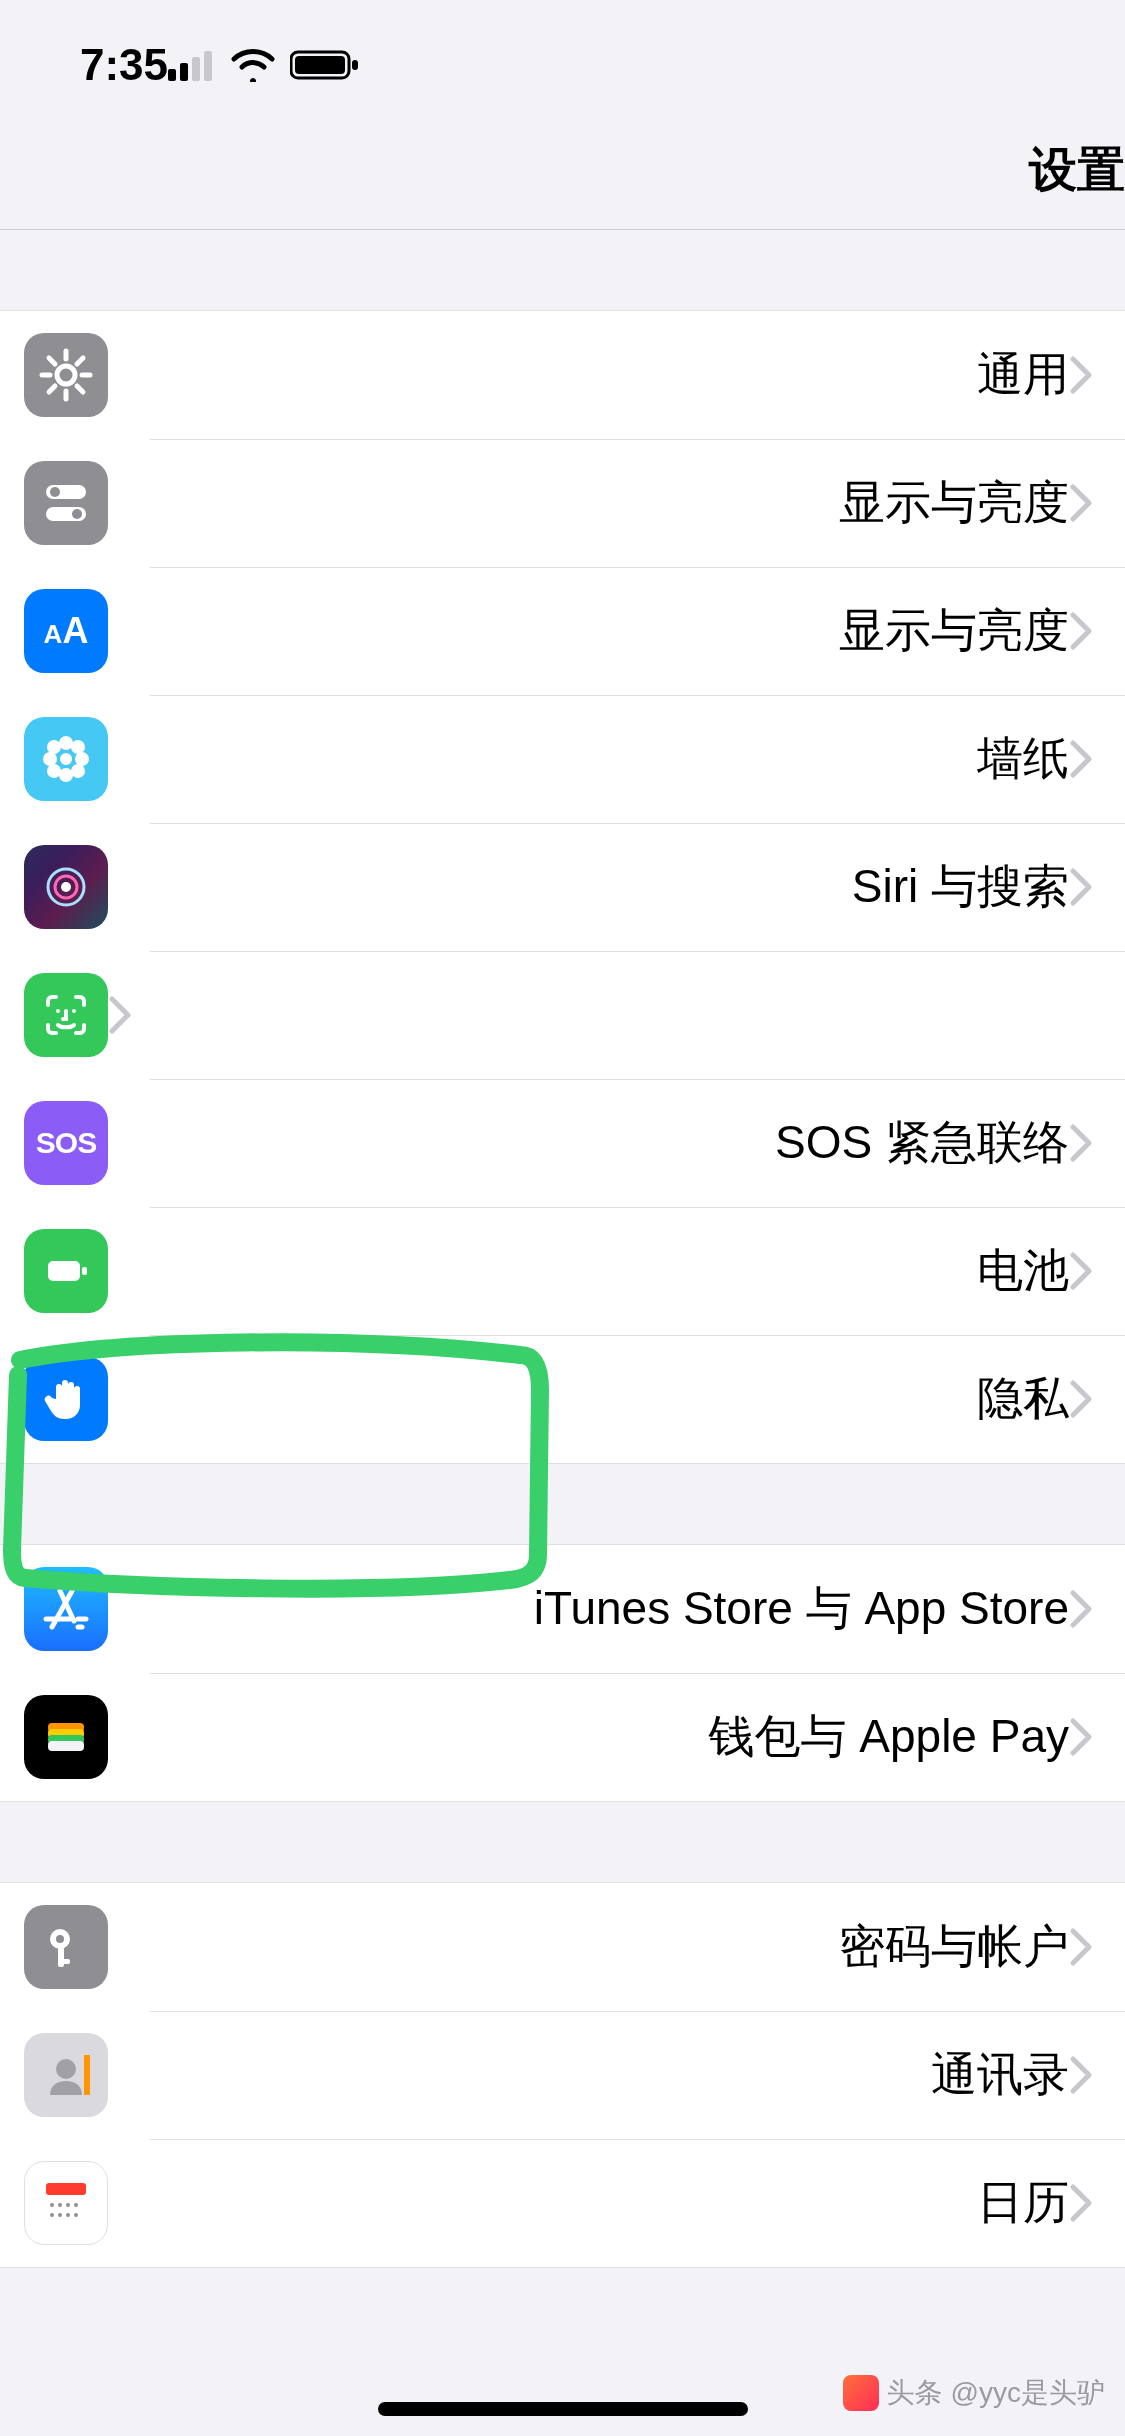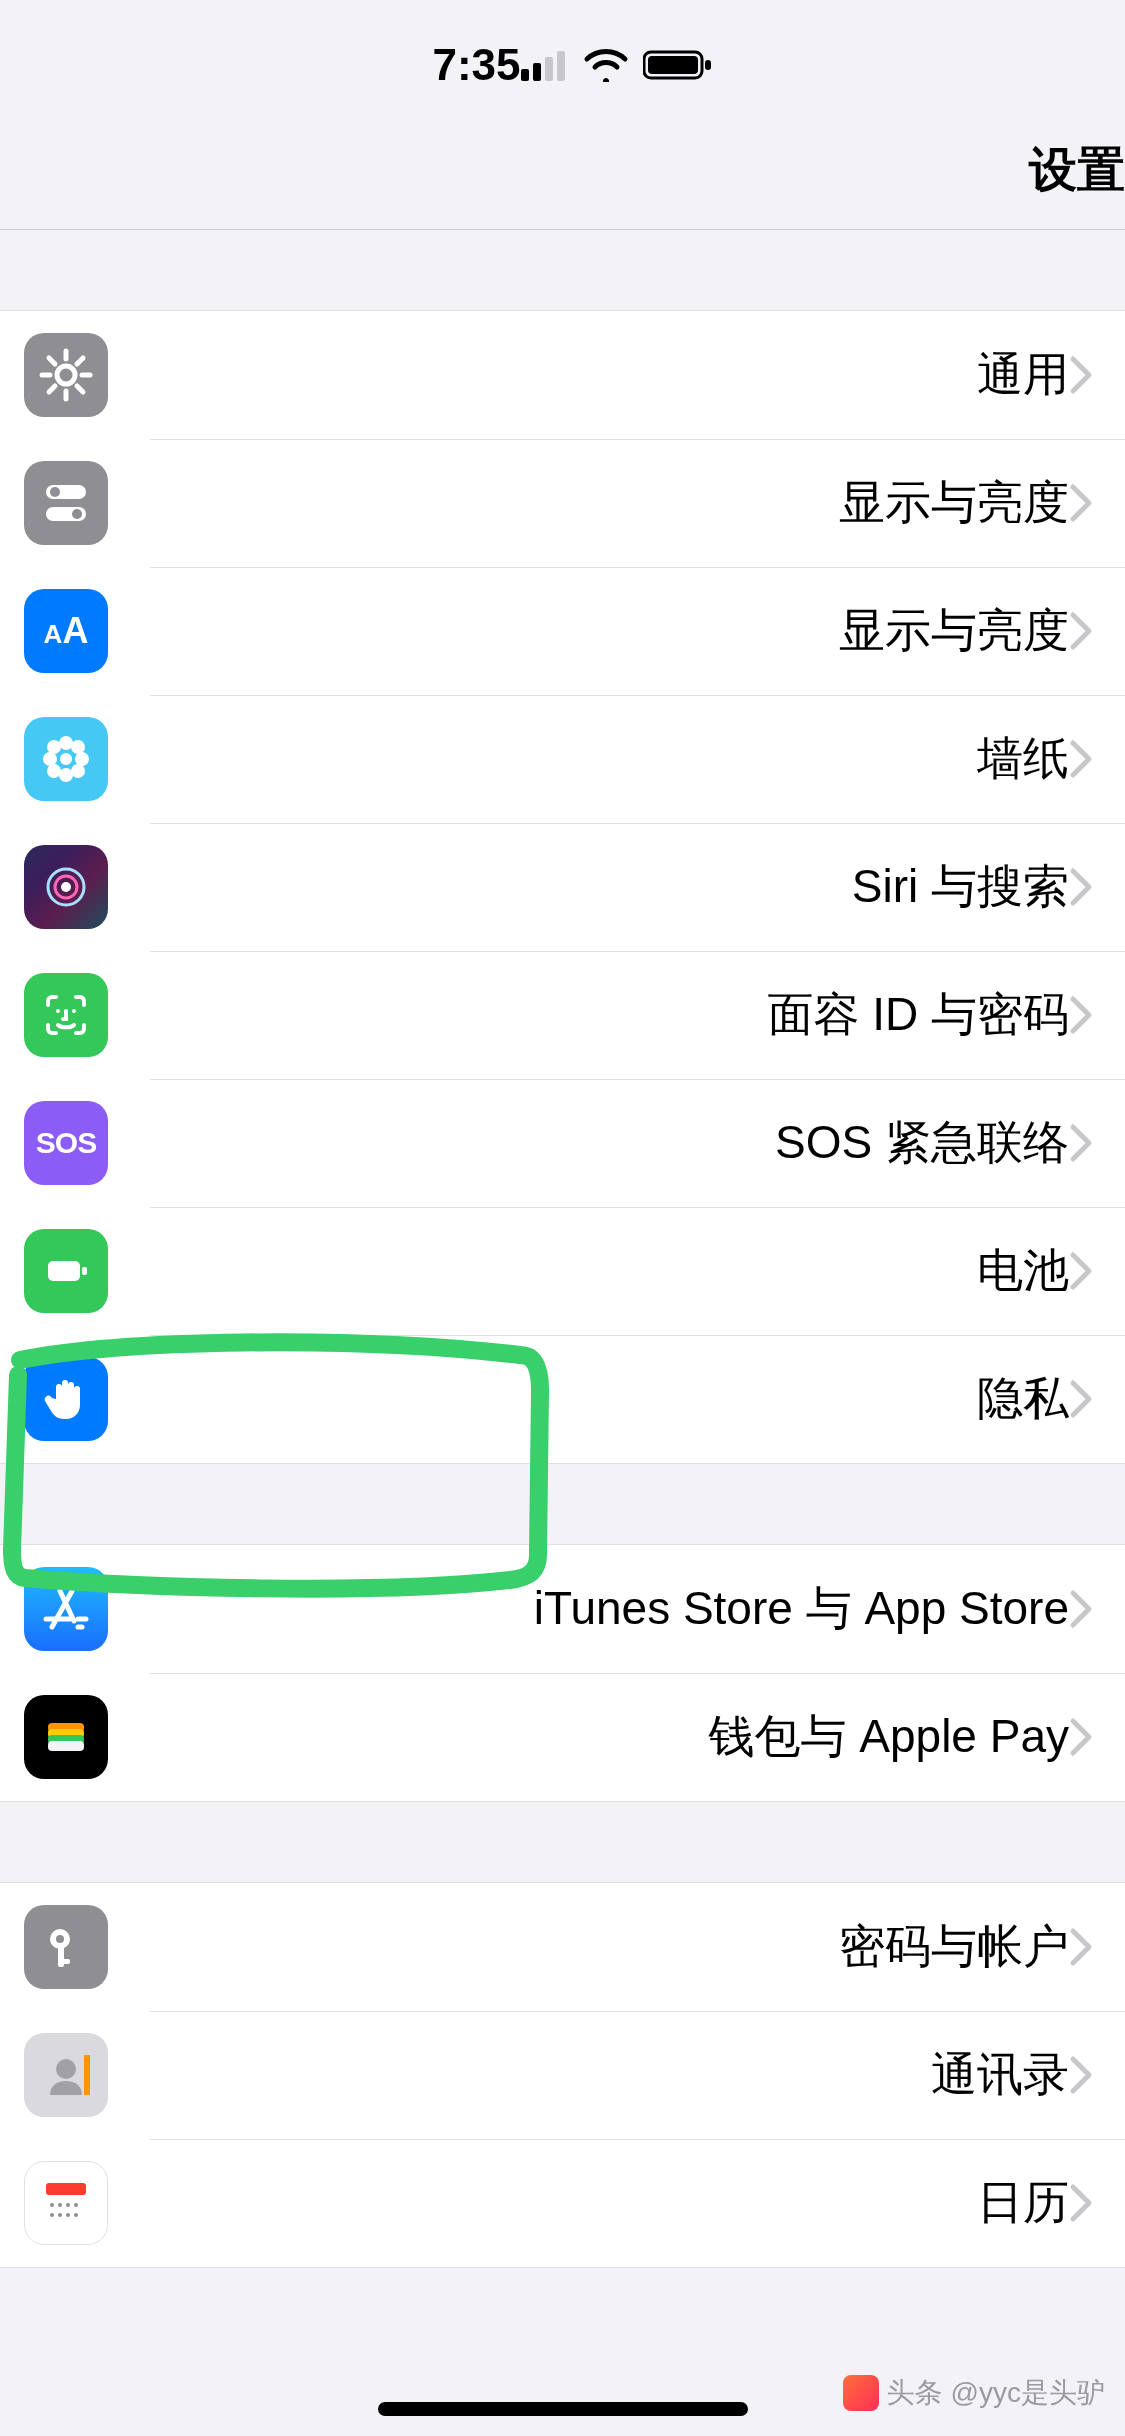--- a/index.html
+++ b/index.html
@@ -13,21 +13,21 @@
     position: relative;
   }
 
   
   .status-bar {
     position: relative;
     height: 90px;
     margin-top: 20px;
     display: flex;
     align-items: center;
-    justify-content: center;
+    justify-content: flex-start;
     padding: 0 60px 0 80px;
   }
   .status-time {
     font-size: 44px;
     font-weight: 600;
   }
   .status-right {
     display: flex;
     align-items: center;
     gap: 14px;
@@ -285,21 +285,20 @@
         <path d="M10 18v-4a4 4 0 0 1 4-4h4"></path>
           <path d="M46 18v-4a4 4 0 0 0-4-4h-4"></path>
         <path d="M10 38v4a4 4 0 0 0 4 4h4"></path>
           <path d="M46 38v4a4 4 0 0 1-4 4h-4"></path>
         <circle cx="20" cy="24" r="2" fill="#fff" stroke="none"></circle>
           <circle cx="36" cy="24" r="2" fill="#fff" stroke="none"></circle>
         <path d="M28 24v8h-3"></path>
           <path d="M20 38c3 3 13 3 16 0"></path>
       </svg>
     </div>
-    <div class="row-label">面容 ID 与密码</div>
     <span class="chevron">
         <svg width="26" height="40" viewBox="0 0 26 40">
           <polyline points="4,4 20,20 4,36" fill="none" stroke="#c7c7cc" stroke-width="5" stroke-linecap="round" stroke-linejoin="round"></polyline>
         </svg>
       </span>
   </div>
 
   <div class="row">
     <div class="row-icon bg-red">
       <span class="icon-glyph" style="font-size:30px; letter-spacing:-1px;">SOS</span>

